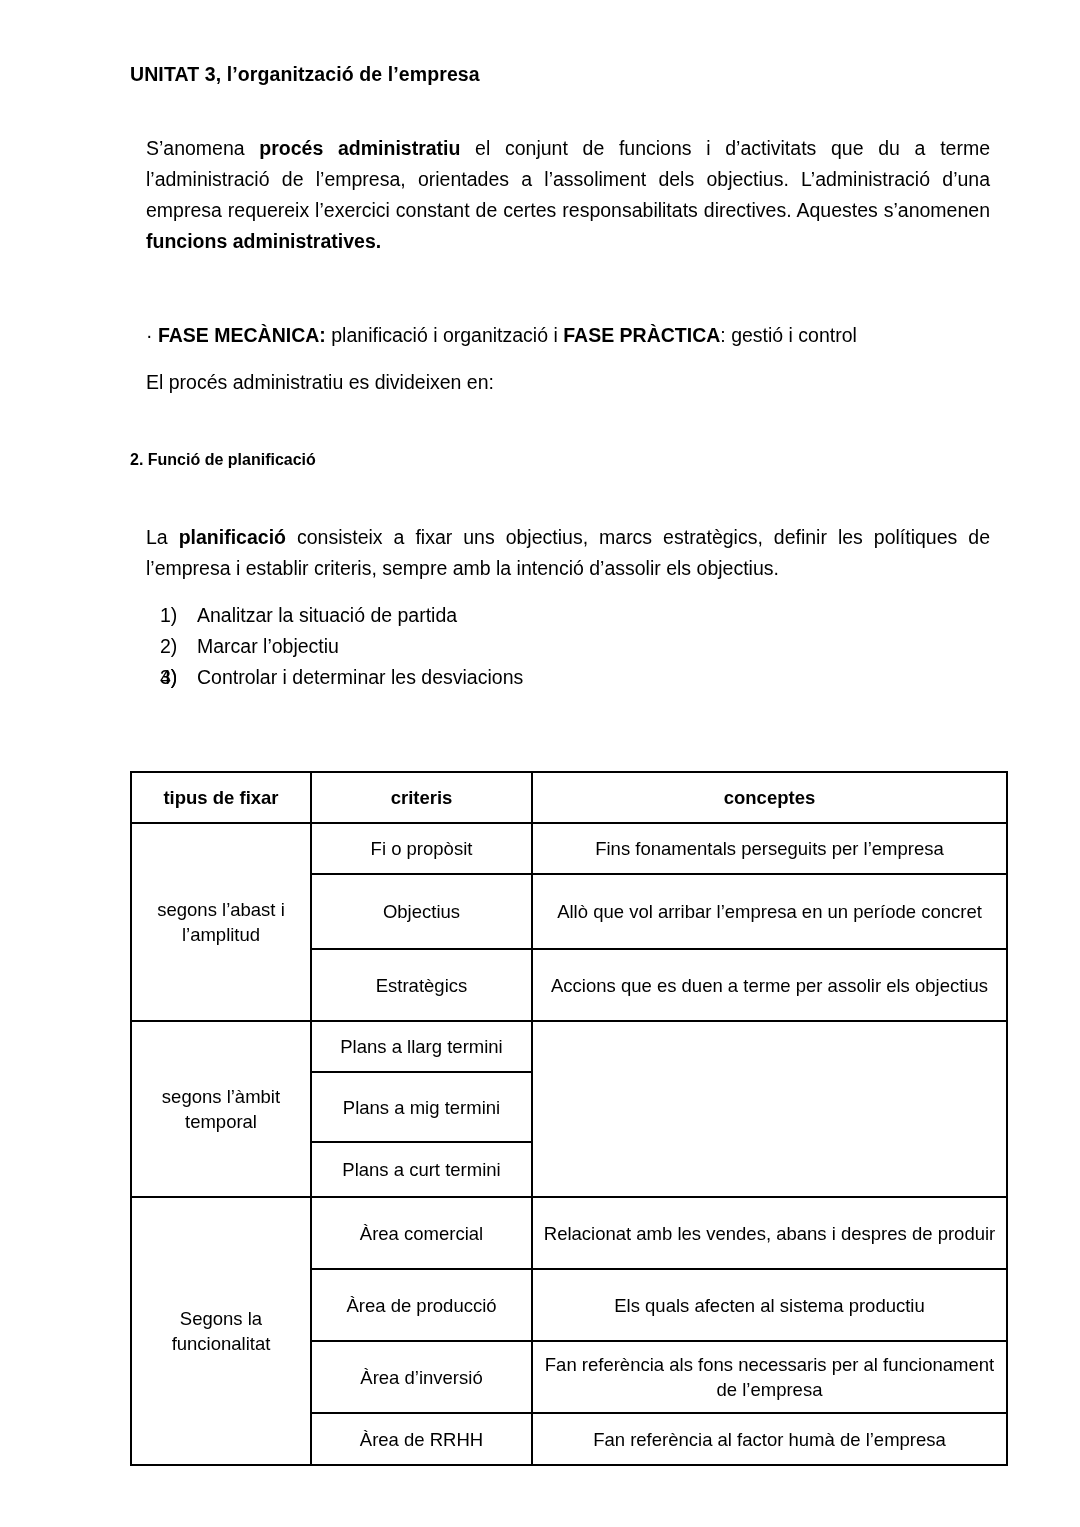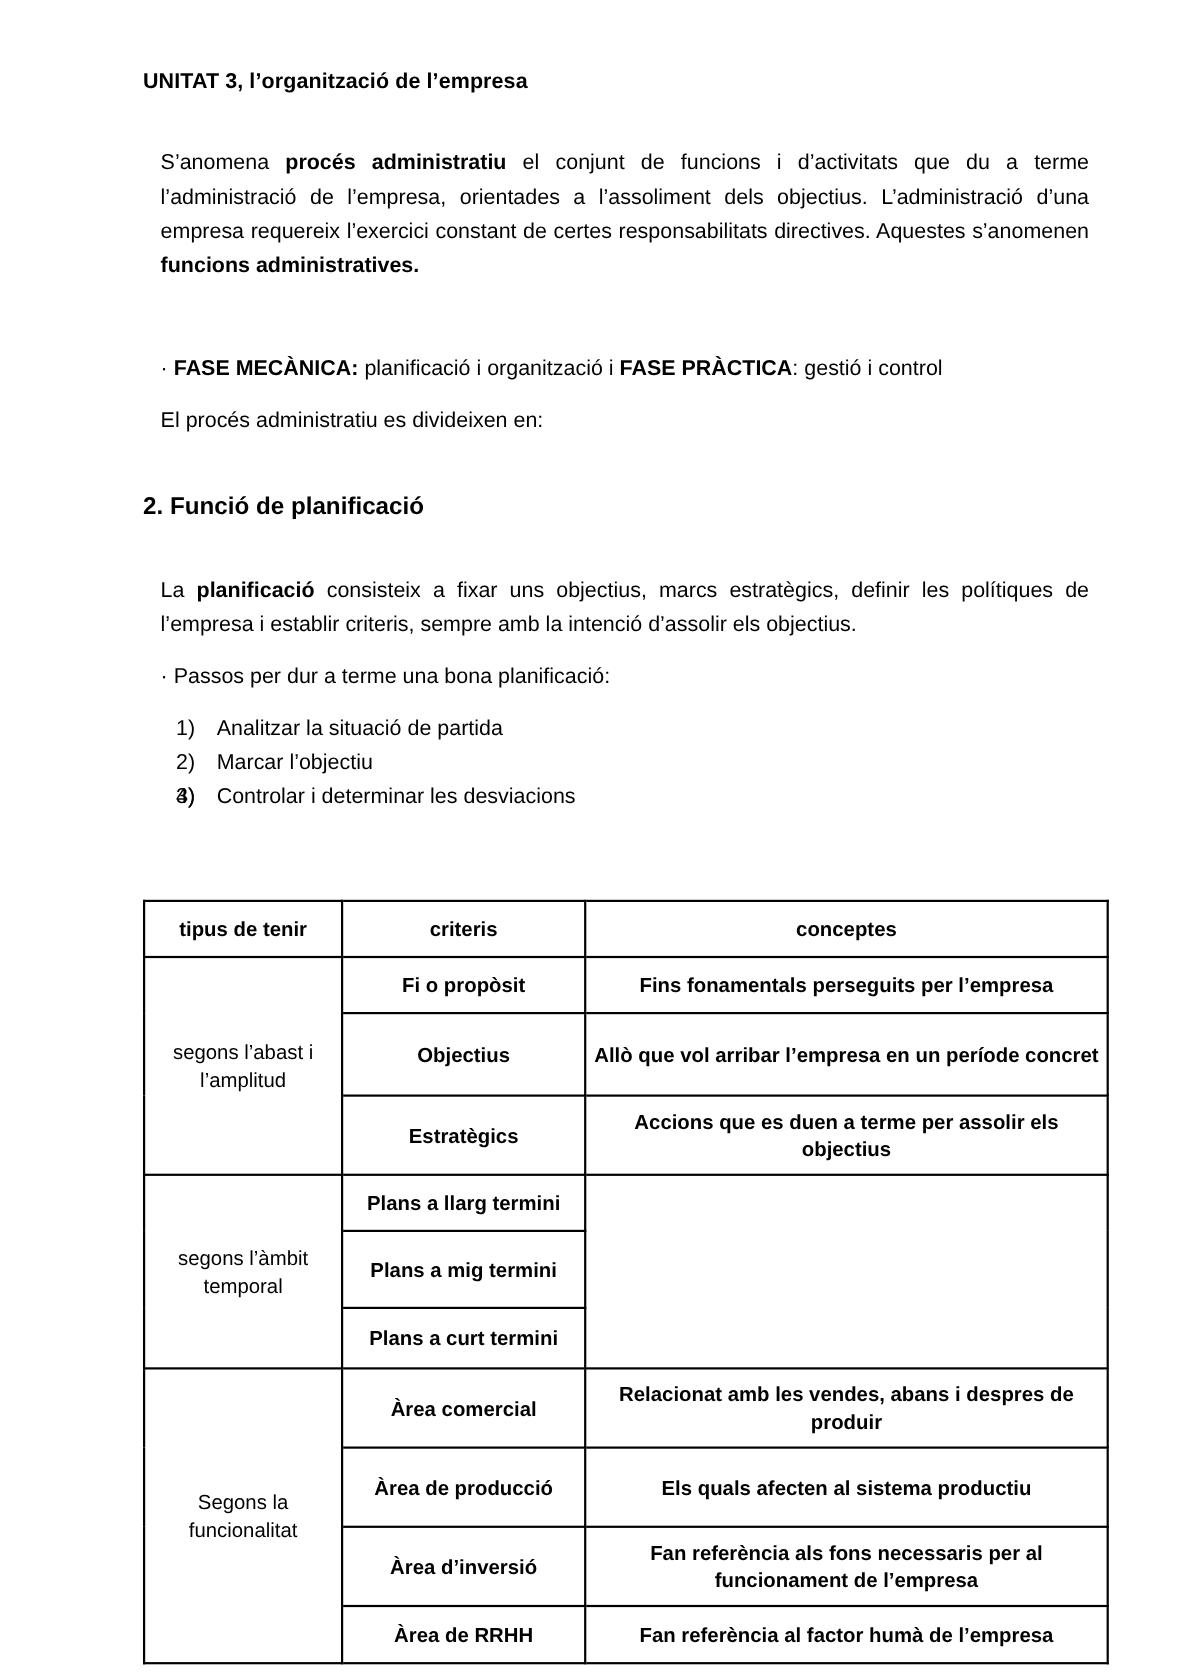--- a/index.html
+++ b/index.html
@@ -66,21 +66,21 @@
     margin: 0;
   }
   ol.steps li .num {
     position: absolute;
     left: 30px;
     top: 0;
     width: 34px;
   }
 
   h2.section-head {
-    font-size: 22px;
+    font-size: 16px;
     font-weight: bold;
     margin: 0;
     line-height: 31px;
   }
 
   
   table.plans {
     border-collapse: collapse;
     width: 876px;
     table-layout: fixed;
@@ -90,21 +90,21 @@
   table.plans col.c1 { width: 180px; }
   table.plans col.c2 { width: 221px; }
   table.plans col.c3 { width: 475px; }
 
   table.plans td, table.plans th {
     border: 2px solid #000;
     text-align: center;
     vertical-align: middle;
     padding: 4px 7px;
     line-height: 25px;
-    font-weight: bold;
+    font-weight: normal;
   }
   table.plans th {
     font-weight: bold;
     height: 41px;
   }
   table.plans td.group {
     font-weight: normal;
   }
   table.plans td.empty { border-left: 2px solid #000; }
 
@@ -131,21 +131,20 @@
     <p class="para nojust">El procés administratiu es divideixen en:</p>
 
     <div class="spacer-md"></div>
 
     <h2 class="section-head">2. Funció de planificació</h2>
 
     <div class="spacer-lg"></div>
 
     <p class="para"><span>La </span><b>planificació</b><span> consisteix a fixar uns objectius, marcs estratègics, definir les polítiques de l’empresa i establir criteris, sempre amb la intenció d’assolir els objectius.</span></p>
 
-    <p class="para nojust">· Passos per dur a terme una bona planificació:</p>
 
     <ol class="steps">
       <li><span class="num">1)</span><span>Analitzar la situació de partida</span></li>
       <li><span class="num">2)</span><span>Marcar l’objectiu</span></li>
       <li><span class="num">3)</span></li>
       <li><span class="num">4)</span><span>Controlar i determinar les desviacions</span></li>
     </ol>
 
     <div class="spacer-lg"></div>
 
@@ -157,21 +156,21 @@
 
     <div class="tbl-wrap">
       <table class="plans">
         <colgroup>
           <col class="c1">
             <col class="c2">
             <col class="c3">
         </colgroup>
         <thead>
           <tr>
-            <th>tipus de tenir</th>
+            <th>tipus de fixar</th>
             <th>criteris</th>
             <th>conceptes</th>
           </tr>
         </thead>
         <tbody>
 
           <tr>
             <td class="group" rowspan="3">segons l’abast i l’amplitud</td>
             <td style="height:41px">Fi o propòsit</td>
             <td>Fins fonamentals perseguits per l’empresa</td>

